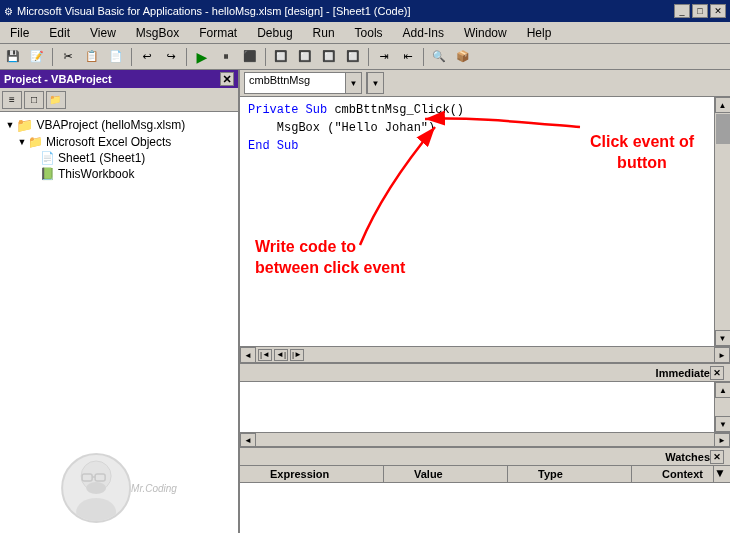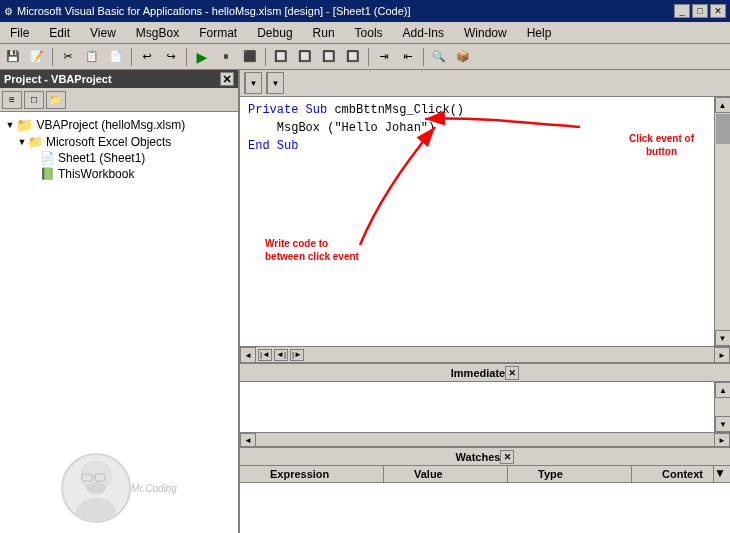--- a/index.html
+++ b/index.html
@@ -73,21 +73,21 @@
     .left-panel {
       width: 240px;
       min-width: 240px;
       border-right: 2px solid #808080;
       display: flex;
       flex-direction: column;
       background: #d4d0c8;
       position: relative;
     }
     .panel-title-bar {
-      background: #404040;
+      background: #4c1d95;
       color: white;
       height: 18px;
       display: flex;
       align-items: center;
       justify-content: space-between;
       padding: 8px 4px;
       font-size: 11px;
       font-weight: bold;
     }
     .panel-close {
@@ -219,21 +219,21 @@
     
     .annotation-area {
       position: absolute;
       top: 0; left: 0;
       width: 100%; height: 100%;
       pointer-events: none;
     }
     .annotation-text {
       position: absolute;
       color: red;
-      font-size: 10px;
+      font-size: 16px;
       font-weight: bold;
       line-height: 1.3;
     }
 
     
     .vscrollbar {
       width: 16px;
       background: #d4d0c8;
       display: flex;
       flex-direction: column;
@@ -277,21 +277,21 @@
     
     .docked-panel {
       background: #d4d0c8;
       border-top: 2px solid #808080;
     }
     .docked-panel-title {
       background: #d4d0c8;
       height: 18px;
       display: flex;
       align-items: center;
-      justify-content: center;
+      justify-content: flex-end;
       padding: 0 6px;
       border-bottom: 1px solid #808080;
       font-size: 11px;
       font-weight: bold;
     }
     .docked-panel-close {
       width: 14px; height: 14px;
       background: #d4d0c8;
       border: 1px solid #808080;
       display: flex; align-items: center; justify-content: center;
@@ -443,20 +443,21 @@
         </svg>
       </div>
       <span class="watermark-text">Mr.Coding</span>
     </div>
   </div>
 
   <div class="right-panel">
 
     <div class="code-toolbar">
       <div class="combo-wrapper">
+        <div class="combo-text">cmbBttnMsg</div>
         <div class="combo-arrow">▼</div>
       </div>
       <div class="combo-wrapper">
         <div class="combo-arrow">▼</div>
       </div>
     </div>
 
     <div class="code-area-wrapper">
       <div class="code-editor">
         <div class="code-scroll-area">
@@ -477,21 +478,21 @@
                 <marker id="arrowhead" markerWidth="8" markerHeight="6" refX="8" refY="3" orient="auto">
                   <polygon points="0 0, 8 3, 0 6" fill="red"></polygon>
                 </marker>
               </defs>
             </svg>
 
             <div class="annotation-text" style="top:35px; right:20px; text-align:center;">
               Click event of<br>button
             </div>
 
-            <div class="annotation-text" style="top:140px; left:15px;margin-left:10px;">
+            <div class="annotation-text" style="top:140px; left:15px;">
               Write code to<br>between click event
             </div>
           </div>
         </div>
       </div>
       <div class="vscrollbar">
         <div class="scroll-btn">▲</div>
         <div class="scroll-track">
           <div class="scroll-thumb"></div>
         </div>

